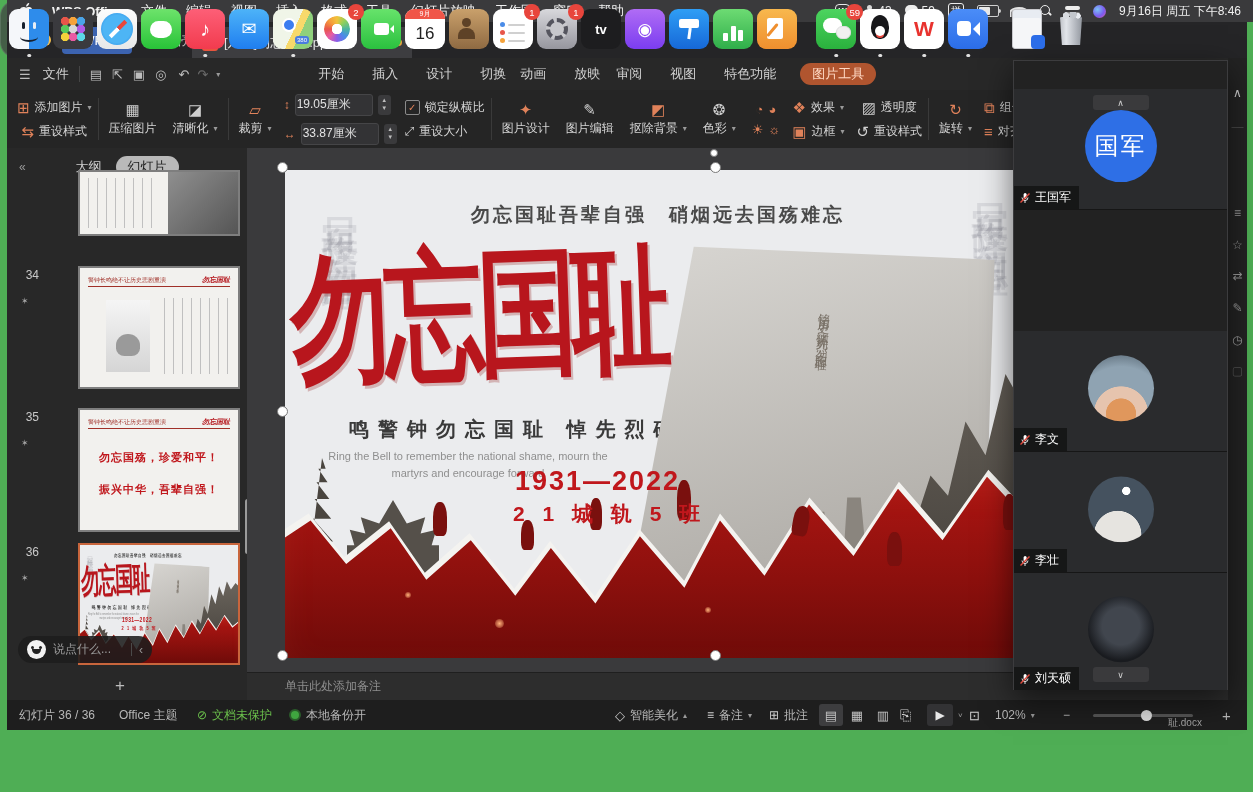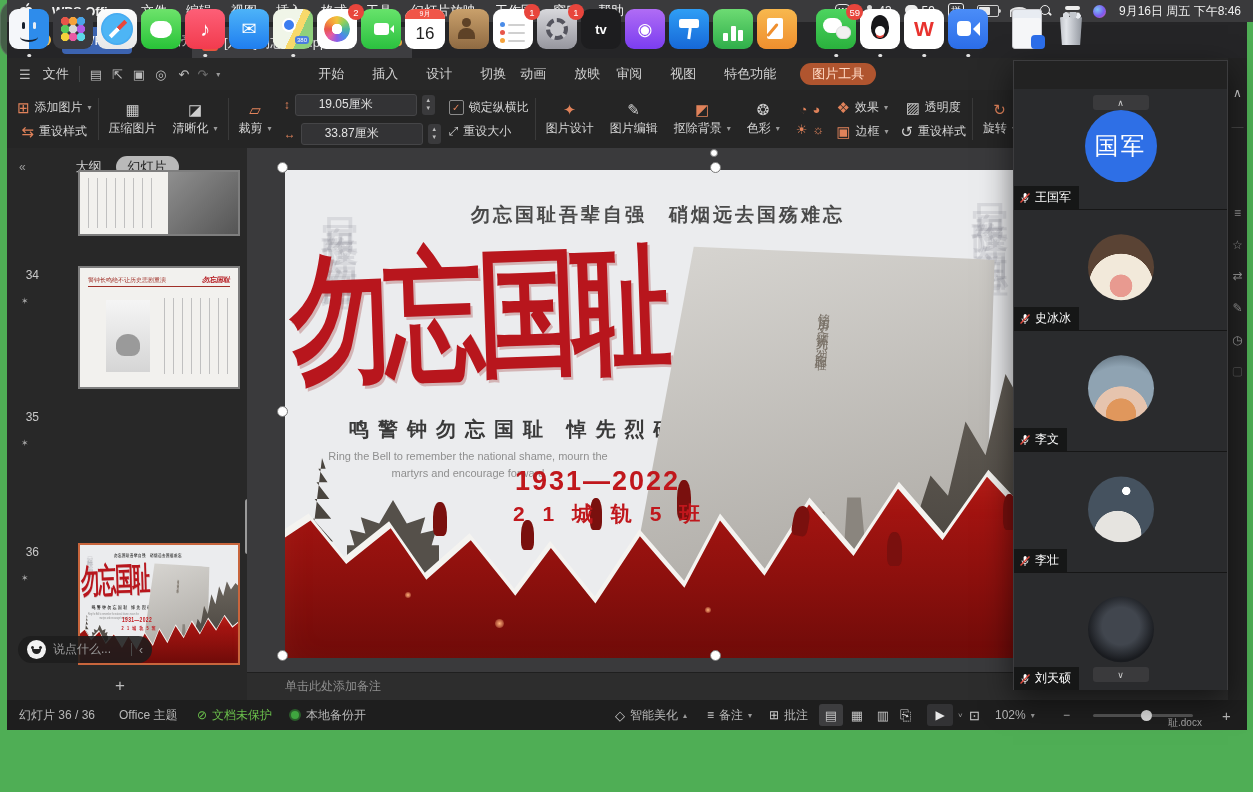--- a/index.html
+++ b/index.html
@@ -70,21 +70,21 @@
   
   #toolbar{left:0;top:68px;width:100%;height:58px;background:#252525;border-bottom:1px solid #1b1b1b;display:flex;align-items:stretch;color:#d5d5d5;font-size:12px}
   .tg{display:flex;align-items:center;padding:0 6px;gap:8px}
   .tsep{width:1px;background:#3a3a3a;margin:8px 0}
   .vcol{display:flex;flex-direction:column;justify-content:center;gap:7px}
   .hrow{display:flex;align-items:center;gap:5px;white-space:nowrap}
   .bigbtn{display:flex;flex-direction:column;align-items:center;justify-content:center;gap:3px;white-space:nowrap;padding:0 4px}
   .oic{color:#e0825a;font-size:15px;line-height:1}
   .gic{color:#cfcfcf;font-size:15px;line-height:1}
   .caret{font-size:8px;color:#9a9a9a}
-  .dimfield{background:#333335;border:1px solid #454547;border-radius:3px;height:20px;width:74px;display:flex;align-items:center;padding:0 23px;color:#e3e3e3;font-size:12px}
+  .dimfield{background:#333335;border:1px solid #454547;border-radius:3px;height:20px;width:74px;display:flex;align-items:center;padding:0 1px;color:#e3e3e3;font-size:12px}
   .stepper{display:flex;flex-direction:column;background:#3a3a3c;border-radius:3px;height:20px;width:13px;align-items:center;justify-content:center;color:#bdbdbd;font-size:6px;line-height:1.2}
   .chk{width:13px;height:13px;border:1px solid #8a8a8a;border-radius:2px;color:#e0825a;font-size:10px;display:flex;align-items:center;justify-content:center}
 
   
   #sidebar{left:0;top:126px;width:240px;height:552px;background:#282828}
   #sb-head{left:0;top:0;width:100%;height:38px;display:flex;align-items:center;justify-content:center;gap:14px;color:#cfcfcf;font-size:13px;position:absolute}
   #sb-collapse{position:absolute;left:12px;top:12px;color:#9a9a9a;font-size:12px}
   #sb-slides-pill{background:#b9b9b9;color:#222;border-radius:11px;padding:2px 12px}
   .thumb{position:absolute;left:71px;width:158px;background:#f2f1ee;border:2px solid #7e7e7e;box-sizing:content-box;overflow:hidden}
   .thumb.sel{border-color:#c8653c}
@@ -519,20 +519,29 @@
             <span class="bt">警钟长鸣绝不让历史悲剧重演</span>
             <span class="bl">勿忘国耻</span>
           </div>
         <div class="bline"></div>
         <div class="bell"></div>
         <div class="vlines" style="left:84px;top:30px;width:66px;height:76px"></div>
       </div>
 
       <span class="tnum" style="top:262px">35</span>
       <span class="tstar" style="top:290px">✶</span>
+      <div class="thumb" style="top:260px;height:120px">
+        <div class="banner">
+            <span class="bt">警钟长鸣绝不让历史悲剧重演</span>
+            <span class="bl">勿忘国耻</span>
+          </div>
+        <div class="bline"></div>
+        <div class="red35" style="top:40px">勿忘国殇，珍爱和平！</div>
+        <div class="red35" style="top:72px">振兴中华，吾辈自强！</div>
+      </div>
 
       <span class="tnum" style="top:397px">36</span>
       <span class="tstar" style="top:425px">✶</span>
       <div class="thumb sel" style="top:395px;height:118px">
         <div id="th36-clip">
           <div class="poster">
             <span class="wm" style="left:30px;top:20px">日军投降 勿忘国耻</span>
             <div class="p-slogan">勿忘国耻吾辈自强　硝烟远去国殇难忘</div>
             <div class="p-title">勿忘国耻</div>
             <div class="p-sub">鸣警钟勿忘国耻  悼先烈砥砺前行</div>
@@ -691,32 +700,20 @@
           <svg width="12" height="12" viewBox="0 0 12 12">
             <rect x="4.6" y="1" width="3" height="6" rx="1.5" fill="#fff"></rect>
             <path d="M3 5.5a3 3 0 0 0 6 0" stroke="#fff" fill="none" stroke-width="0.9"></path>
             <line x1="6" y1="8.5" x2="6" y2="11" stroke="#fff" stroke-width="0.9"></line>
             <line x1="1.5" y1="10.5" x2="10.5" y2="1.5" stroke="#e04b3f" stroke-width="1.4"></line>
           </svg>
           <span>王国军</span>
         </span>
     </div>
 
-    <div class="tile" style="top:149px">
-      <span class="avatar av1"></span>
-      <span class="nametag">
-          <svg width="12" height="12" viewBox="0 0 12 12">
-            <rect x="4.6" y="1" width="3" height="6" rx="1.5" fill="#fff"></rect>
-            <path d="M3 5.5a3 3 0 0 0 6 0" stroke="#fff" fill="none" stroke-width="0.9"></path>
-            <line x1="6" y1="8.5" x2="6" y2="11" stroke="#fff" stroke-width="0.9"></line>
-            <line x1="1.5" y1="10.5" x2="10.5" y2="1.5" stroke="#e04b3f" stroke-width="1.4"></line>
-          </svg>
-          <span>史冰冰</span>
-        </span>
-    </div>
 
     <div class="tile" style="top:270px">
       <span class="avatar av2"></span>
       <span class="nametag">
           <svg width="12" height="12" viewBox="0 0 12 12">
             <rect x="4.6" y="1" width="3" height="6" rx="1.5" fill="#fff"></rect>
             <path d="M3 5.5a3 3 0 0 0 6 0" stroke="#fff" fill="none" stroke-width="0.9"></path>
             <line x1="6" y1="8.5" x2="6" y2="11" stroke="#fff" stroke-width="0.9"></line>
             <line x1="1.5" y1="10.5" x2="10.5" y2="1.5" stroke="#e04b3f" stroke-width="1.4"></line>
           </svg>

